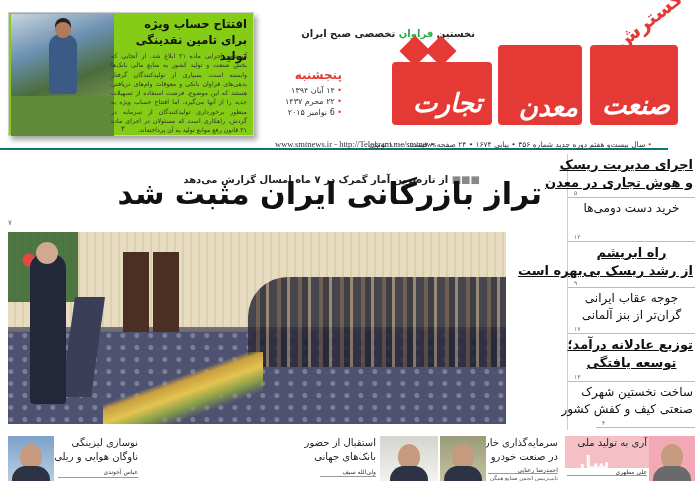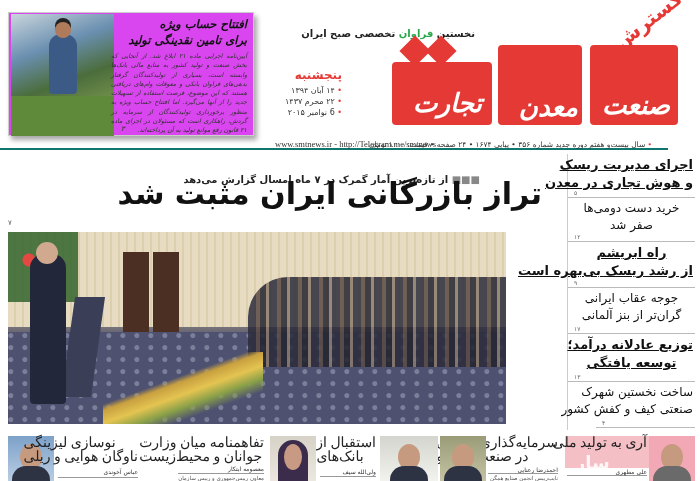--- a/index.html
+++ b/index.html
@@ -12,21 +12,21 @@
   .tagline .green { color: #2aa84a; }
   .logo-gostaresh { position: absolute; right: 12px; top: 8px; font-size: 20px; font-weight: bold; color: #e53935; transform: rotate(-38deg); white-space: nowrap; }
   .logo-block { position: absolute; background: #e53935; border-radius: 4px; }
   .logo-word { position: absolute; font-weight: bold; color: #fff; font-size: 26px; white-space: nowrap; font-style: italic; }
   .diamond { position: absolute; width: 22px; height: 22px; background: #e53935; transform: rotate(45deg); }
   .date-box { position: absolute; left: 10px; top: 70px; width: 70px; font-size: 8px; color: #333; text-align: right; line-height: 11px; }
   .date-box .weekday { font-size: 12px; color: #e53935; font-weight: bold; margin-bottom: 4px; display: block; }
   .date-box .dot { color: #e53935; }
 
   
-  .top-story { position: absolute; left: 8px; top: 12px; width: 246px; height: 124px; background: #d946ef; box-shadow: 3px 4px 5px rgba(0,0,0,0.35); border: 1px solid #ccc; font-style: italic; }
+  .top-story { position: absolute; left: 8px; top: 12px; width: 246px; height: 124px; background: #84cc16; box-shadow: 3px 4px 5px rgba(0,0,0,0.35); border: 1px solid #ccc; }
   .top-story .photo { position: absolute; left: 2px; top: 1px; width: 103px; height: 122px; background: linear-gradient(160deg, #c9d5dc 0%, #6a8fb0 30%, #4b6d3c 55%, #6f8e4a 75%, #384a2c 100%); }
   .top-story .photo .worker { position: absolute; left: 38px; top: 20px; width: 28px; height: 60px; background: #3c5a86; border-radius: 12px 12px 4px 4px; }
   .top-story .photo .worker::before { content: ""; position: absolute; left: 6px; top: -12px; width: 16px; height: 16px; background: #b07b5a; border-radius: 50%; box-shadow: 0 -4px 0 #222; }
   .top-story .photo .machine { position: absolute; left: 0; bottom: 0; width: 103px; height: 40px; background: #5f8a3a; }
   .top-story .title { position: absolute; right: 6px; top: 3px; width: 136px; font-size: 11.5px; font-weight: bold; line-height: 16px; text-align: right; color: #111; }
   .top-story .body { position: absolute; right: 6px; top: 38px; width: 136px; font-size: 6.3px; line-height: 9.3px; text-align: justify; color: #333; }
   .top-story .page-ref { position: absolute; left: 112px; bottom: 2px; font-size: 7px; color: #333; }
 
   
   .info-strip { position: absolute; left: 0; top: 138px; width: 668px; height: 12px; border-bottom: 2px solid #0f766e; font-size: 7.5px; color: #333; }
@@ -58,21 +58,21 @@
   .sidebar { position: absolute; right: 5px; top: 154px; width: 128px; height: 276px; border-left: 1px solid #ccc; }
   .sb-item { position: relative; text-align: center; padding: 2px 2px 0 2px; border-bottom: 1px solid #bbb; }
   .sb-item .t { font-weight: bold; color: #111; white-space: nowrap; }
   .sb-item .pg { position: absolute; left: 6px; bottom: 1px; font-size: 6px; color: #666; direction: ltr; }
   .sb-item.heavy .t { font-size: 13px; line-height: 18px; text-decoration: underline; }
   .sb-item.light .t { font-size: 12px; line-height: 17px; font-weight: normal; }
 
   
   .bottom-row { position: absolute; left: 0; top: 432px; width: 700px; height: 49px; }
   .bcol { position: absolute; top: 0; height: 49px; }
-  .bcol .btitle { position: absolute; right: 0; top: 4px; font-size: 14px; line-height: 14px; text-align: left; white-space: nowrap; color: #222; font-family: Liberation Serif, serif; }
+  .bcol .btitle { position: absolute; right: 0; top: 4px; font-size: 10px; line-height: 14px; text-align: right; white-space: nowrap; color: #222; }
   .bcol .bauthor { position: absolute; right: 0; bottom: 6px; font-size: 6px; color: #333; white-space: nowrap; }
   .bcol .brole { position: absolute; right: 0; bottom: 0; font-size: 5.5px; color: #555; white-space: nowrap; }
   .bcol .rule { position: absolute; right: 0; bottom: 5px; height: 1px; background: #999; }
   .portrait { position: absolute; top: 4px; width: 46px; height: 45px; overflow: hidden; }
   .portrait .face { position: absolute; left: 12px; top: 8px; width: 22px; height: 26px; border-radius: 50%; background: #c69a7e; }
   .portrait .body { position: absolute; left: 4px; top: 30px; width: 38px; height: 20px; border-radius: 14px 14px 0 0; background: #2e3344; }
   .p-blue { background: linear-gradient(#7da1c9, #b9cde3); }
   .p-beige { background: linear-gradient(#d7d2c8, #ece8df); }
   .p-grey { background: linear-gradient(#d5d5cf, #f2f2ee); }
   .p-olive { background: linear-gradient(#9a9c78, #c4c2a2); }
@@ -148,21 +148,20 @@
 </div>
 
 <div class="sidebar">
   <div class="sb-item heavy" style="height:44px;">
     <div class="t">اجرای مدیریت ریسک</div>
     <div class="t">و هوش تجاری در معدن</div>
     <span class="pg">۵</span>
   </div>
   <div class="sb-item light" style="height:44px;">
     <div class="t">خرید دست دومی‌ها</div>
-    <div class="t">صفر شد</div>
     <span class="pg">۱۲</span>
   </div>
   <div class="sb-item heavy" style="height:46px;">
     <div class="t">راه ابریشم</div>
     <div class="t">از رشد ریسک بی‌بهره است</div>
     <span class="pg">۹</span>
   </div>
   <div class="sb-item light" style="height:46px;">
     <div class="t">جوجه عقاب ایرانی</div>
     <div class="t">گران‌تر از بنز آلمانی</div>
@@ -216,33 +215,20 @@
       <div>بانک‌های جهانی</div>
     </div>
     <div class="portrait p-grey" style="right:0; width:58px;">
       <div class="face" style="left:18px;"></div>
         <div class="body" style="left:10px;"></div>
     </div>
     <div class="rule" style="width:56px; right:62px; bottom:4px;"></div>
     <div class="bauthor" style="right:62px;">ولی‌الله سیف</div>
   </div>
 
-  <div class="bcol" style="right:384px; width:194px;">
-    <div class="portrait p-beige p-hijab" style="right:0;">
-      <div class="hijab"></div>
-        <div class="face"></div>
-    </div>
-    <div class="btitle" style="right:52px;">
-      <div>تفاهمنامه میان وزارت</div>
-      <div>جوانان و محیط‌زیست</div>
-    </div>
-    <div class="bauthor" style="right:52px; bottom:9px;">معصومه ابتکار</div>
-    <div class="rule" style="width:86px; right:52px; bottom:7px;"></div>
-    <div class="brole" style="right:52px;">معاون رییس‌جمهوری و رییس سازمان</div>
-  </div>
 
   <div class="bcol" style="left:8px; width:130px;">
     <div class="portrait p-blue" style="left:0; width:46px;">
       <div class="face"></div>
         <div class="body"></div>
     </div>
     <div class="btitle" style="right:0;">
       <div>نوسازی لیزینگی</div>
       <div>ناوگان هوایی و ریلی</div>
     </div>

